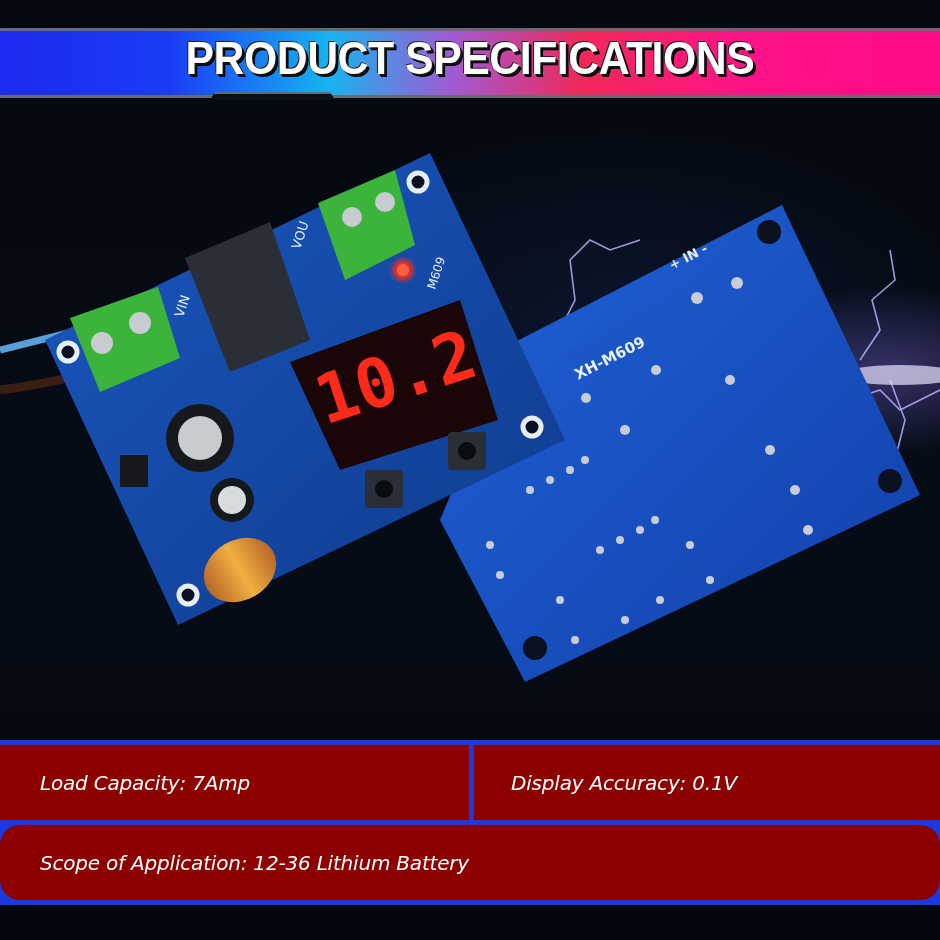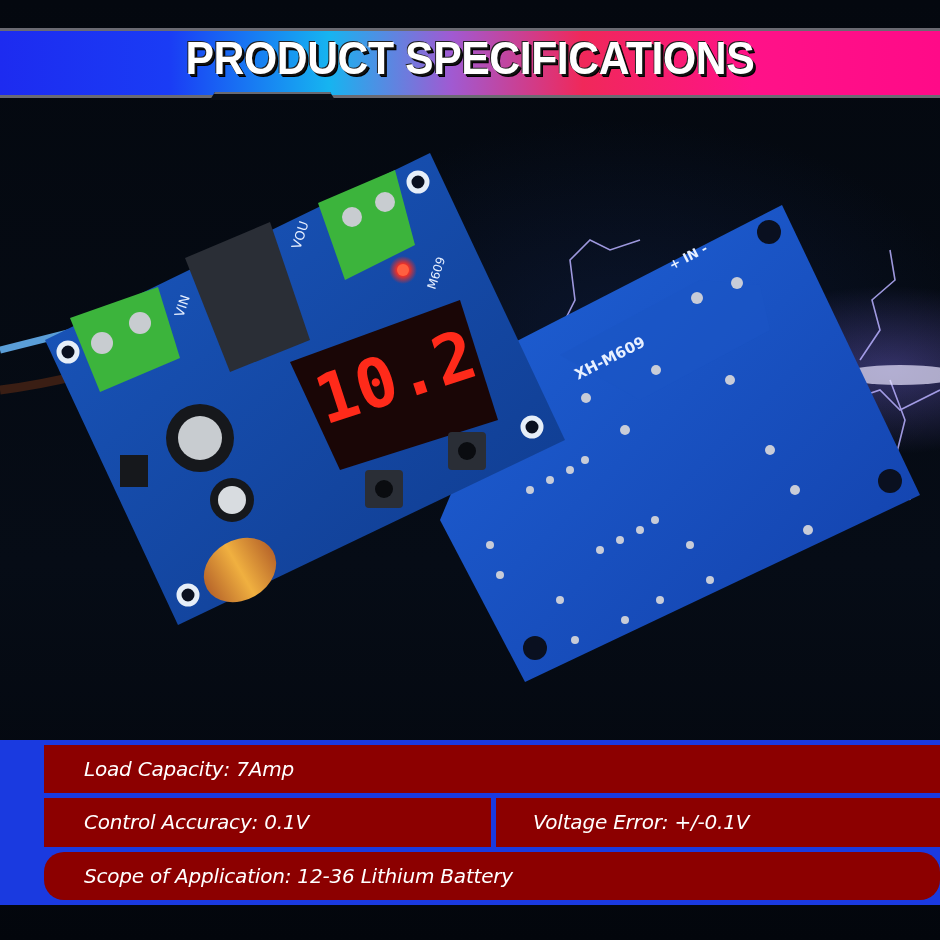--- a/index.html
+++ b/index.html
@@ -37,21 +37,21 @@
   .stage { position: absolute; left: 0; top: 100px; width: 940px; height: 640px; }
   .stage svg { width: 100%; height: 100%; display: block; }
 
   
   .specs {
     position: absolute; left: 0; top: 740px; width: 940px; height: 165px;
     background: #1a3ae0;
     padding: 5px 0;
     display: flex; flex-direction: column; gap: 5px;
   }
-  .spec-row { display: flex; flex: 1; gap: 5px; margin-left: 44px; }
+  .spec-row { display: flex; flex: 1; gap: 5px; }
   .spec-cell {
     background: #8c0000; flex: 1; display: flex; align-items: center;
     padding-left: 40px;
   }
   .spec-cell.right { padding-left: 37px; }
   .spec-cell span {
     font-family: "DejaVu Sans", sans-serif; font-style: italic;
     font-size: 20px; color: #ffffff; letter-spacing: -0.2px;
   }
   .spec-row.full .spec-cell { flex: 1; border-radius: 20px; }
@@ -185,27 +185,22 @@
       <text x="435" y="290" fill="#e8f0ff" font-family="DejaVu Sans" font-size="12" transform="rotate(-72 435 290)">M609</text>
     </g>
   </svg>
 </div>
 
 <div class="specs">
   <div class="spec-row">
     <div class="spec-cell">
       <span>Load Capacity: 7Amp</span>
     </div>
-  </div>
-  <div class="spec-row">
-    <div class="spec-cell">
-      <span>Control Accuracy: 0.1V</span>
-    </div>
     <div class="spec-cell right">
-      <span>Voltage Error: +/-0.1V</span>
+      <span>Display Accuracy: 0.1V</span>
     </div>
   </div>
   <div class="spec-row full">
     <div class="spec-cell">
       <span>Scope of Application: 12-36 Lithium Battery</span>
     </div>
   </div>
 </div>
 
 </body></html>

